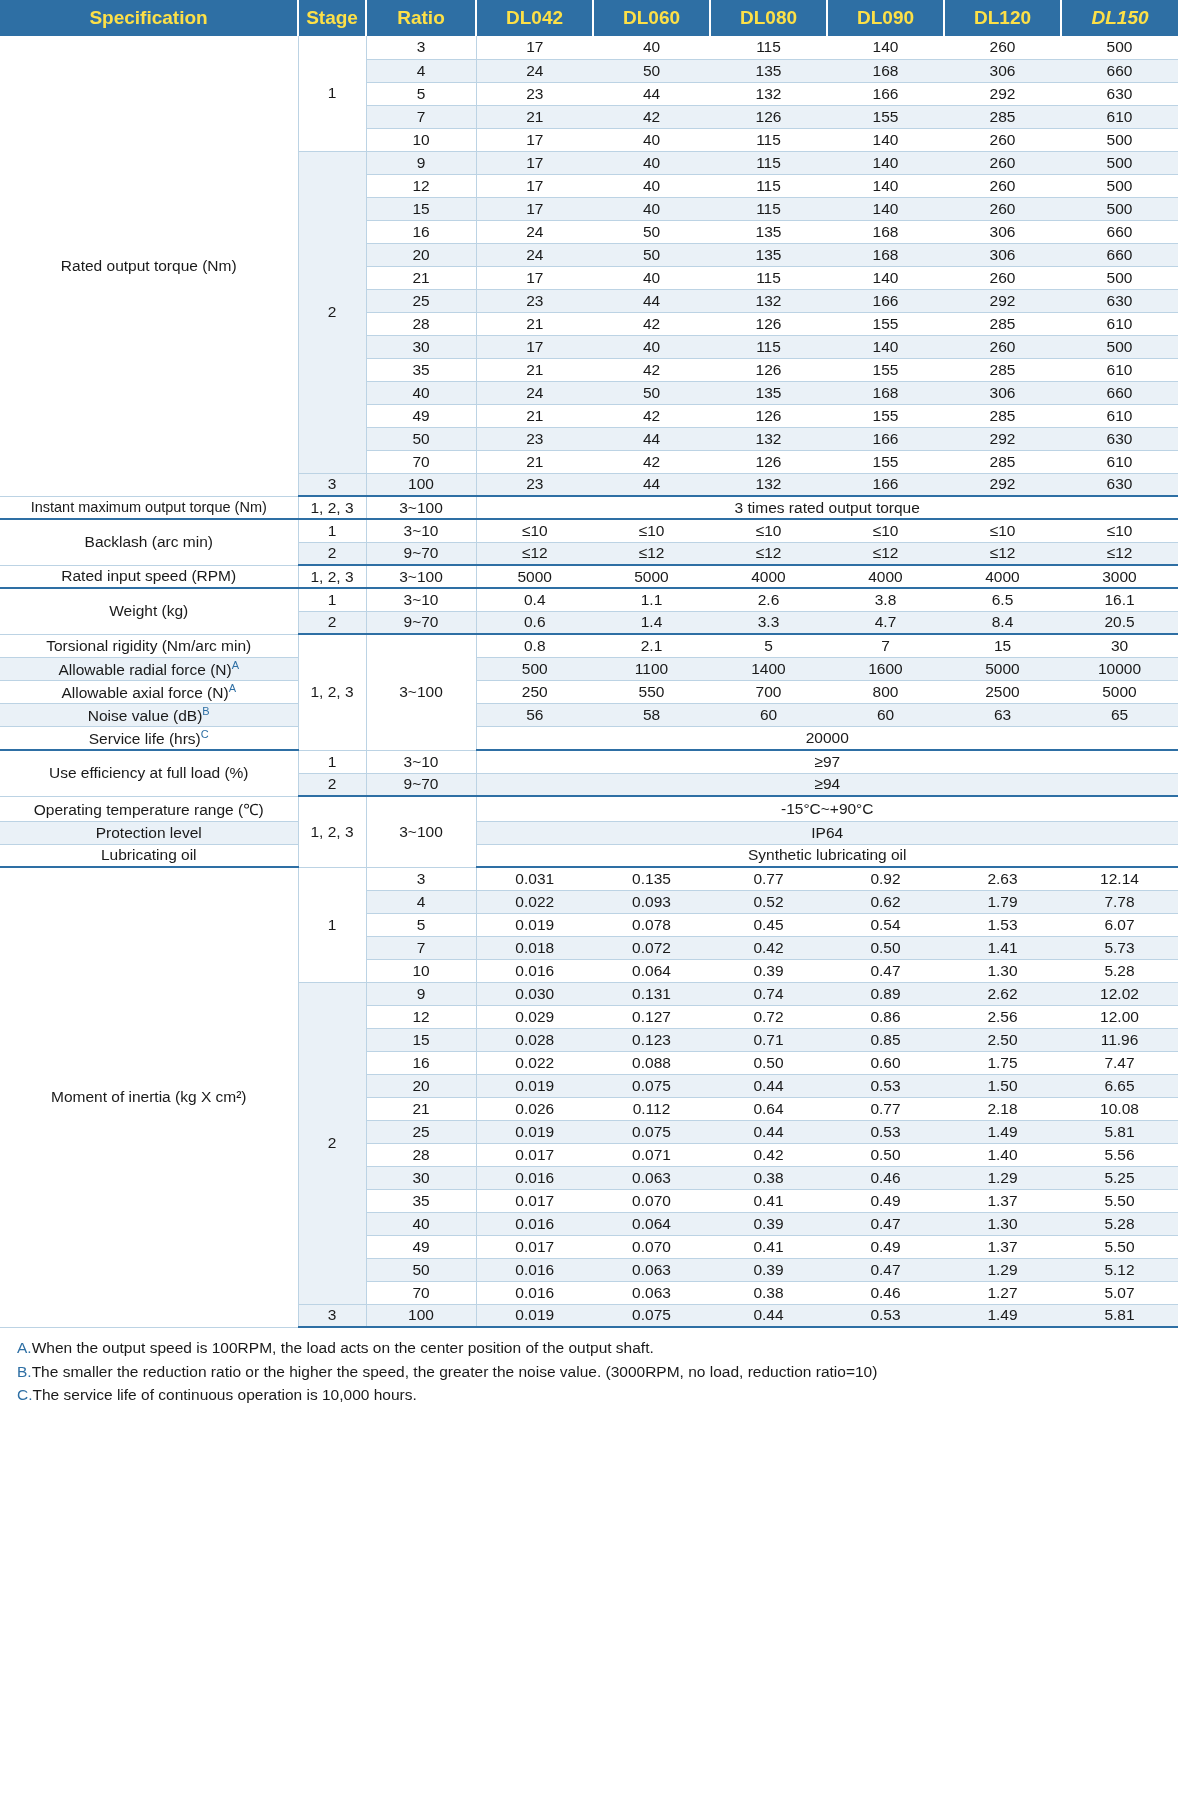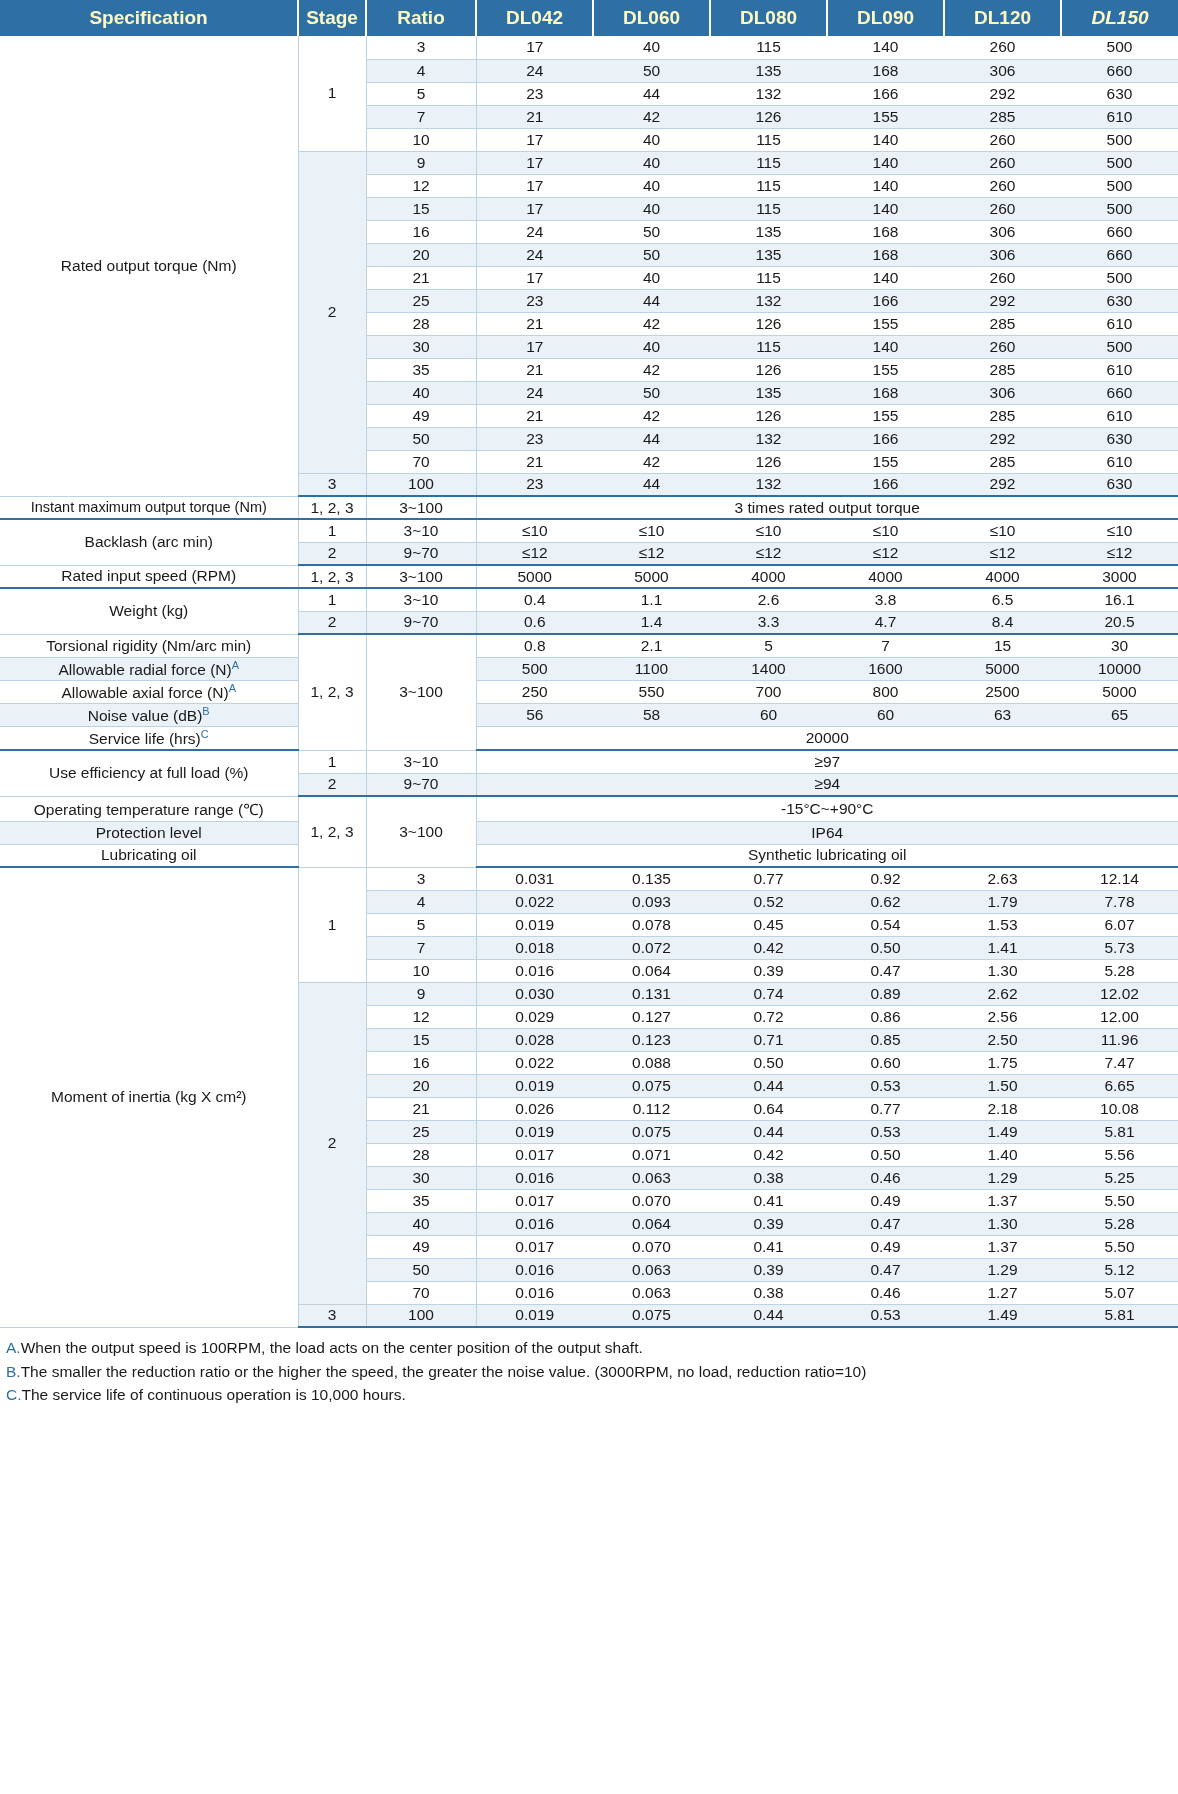--- a/index.html
+++ b/index.html
@@ -22,21 +22,21 @@
     font-size: 16px;
     color: #1a1a1a;
   }
   table.spec col.c-spec  { width: 298px; }
   table.spec col.c-stage { width: 68px; }
   table.spec col.c-ratio { width: 110px; }
   table.spec col.c-model { width: 117px; }
 
   table.spec th {
     background: #2e6fa4;
-    color: #fef9c3;
+    color: #fde047;
     font-size: 19px;
     font-weight: bold;
     height: 36px;
     padding: 3px 4px;
     border-right: 2px solid #ffffff;
     text-align: center;
     vertical-align: middle;
   }
   table.spec th:last-child { border-right: none; font-style: italic; }
 
@@ -63,21 +63,21 @@
   td.speccell { border-right: 1px solid #bcd3e4; }
 
   sup.ref { font-size: 11px; color: #2e6fa4; vertical-align: super; }
 
   .notes {
     padding: 8px 6px 10px 6px;
     font-size: 15.5px;
     color: #1a1a1a;
     line-height: 1.45;
   }
-  .notes div { margin: 1px 0; white-space: nowrap; }
+  .notes div { margin: 1px 11px; white-space: nowrap; }
   .notes .key { color: #2e6fa4; }
 </style>
 </head>
 <body>
 
 <div id="sheet">
 
   <table class="spec">
     <colgroup>
       <col class="c-spec">

